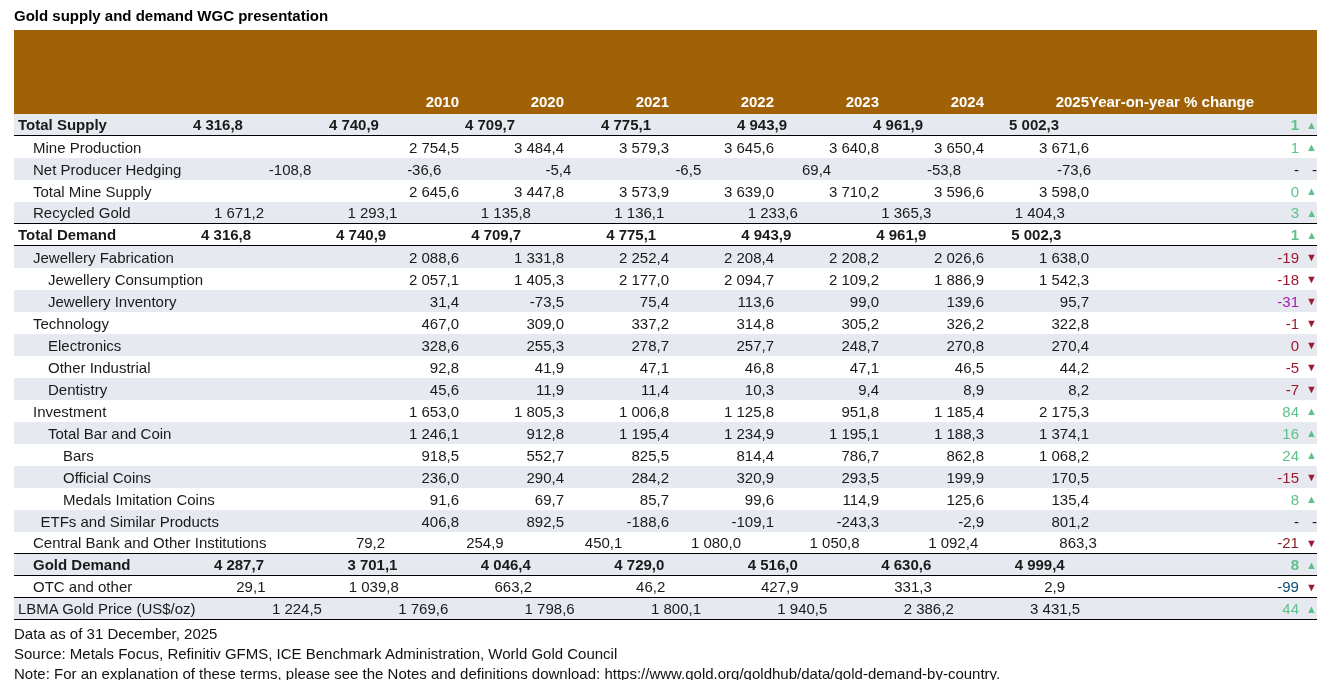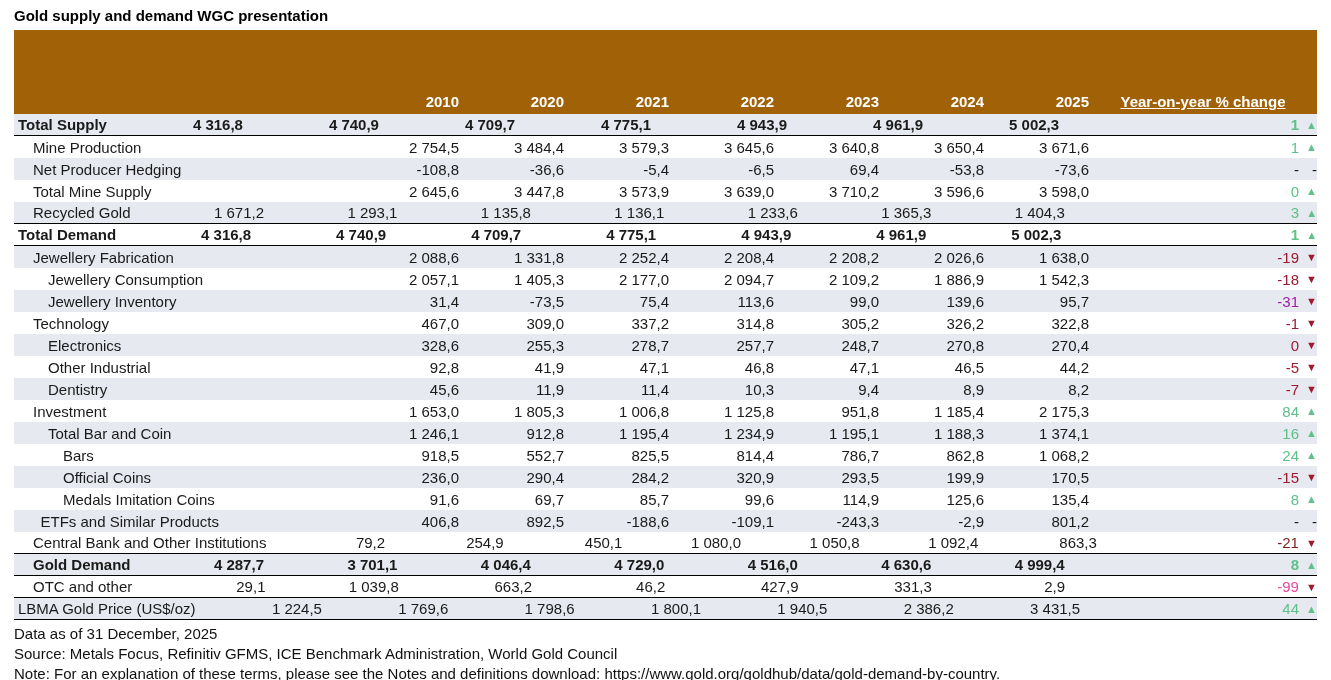--- a/index.html
+++ b/index.html
@@ -5,21 +5,21 @@
   * { margin:0; padding:0; box-sizing:border-box; }
   html,body { width:1331px; height:680px; background:#fff; overflow:hidden;
     font-family:"Liberation Sans", sans-serif; color:#1a1a1a; }
   .page { width:1331px; height:680px; }
   .title { font-size:15px; font-weight:bold; color:#000; padding:7px 0 6px 14px; }
   .tablewrap { margin:0 14px; width:1303px; }
   .band { height:84px; display:flex; align-items:flex-end; }
   .hrow { display:flex; width:100%; align-items:flex-end; padding-bottom:4px; }
   .hlabel { flex:1; }
   .ycell { width:105px; text-align:right; color:#fff; font-weight:bold; font-size:15px; }
-  .hchange { width:228px; text-align:center; color:#fff; font-weight:bold; font-size:15px;text-decoration:underline; }
+  .hchange { width:228px; text-align:left; color:#fff; font-weight:bold; font-size:15px; }
   .trow { display:flex; height:22px; align-items:center; font-size:15px; }
   .trow.bold { font-weight:bold; }
   .trow.bb { border-bottom:1.5px solid #000; height:22px;gap:32px; }
   .lcell { flex:1; white-space:nowrap; }
   .vcell { width:105px; text-align:right; }
   .ccell { width:228px; display:flex; justify-content:flex-end; align-items:center; }
   .cnum { text-align:right; }
   .ctri { width:18px; text-align:right; font-size:11px; }
   .footer { margin:4px 0 0 14px; font-size:15px; line-height:20px; color:#111; }
   .footer .note-url { text-decoration:underline; }
@@ -68,21 +68,21 @@
           <div class="vcell">3 579,3</div>
           <div class="vcell">3 645,6</div>
           <div class="vcell">3 640,8</div>
           <div class="vcell">3 650,4</div>
           <div class="vcell">3 671,6</div>
           <div class="ccell">
             <span class="cnum" style="color: rgb(94, 193, 137);">1</span>
             <span class="ctri" style="color: rgb(94, 193, 137);">▲</span>
           </div>
         </div>
-        <div class="trow" style="background: rgb(230, 233, 239);">
+        <div class="trow" style="background: rgb(230, 233, 239); gap: 48px;">
           <div class="lcell" style="padding-left: 19px;">Net Producer Hedging</div>
           <div class="vcell">-108,8</div>
           <div class="vcell">-36,6</div>
           <div class="vcell">-5,4</div>
           <div class="vcell">-6,5</div>
           <div class="vcell">69,4</div>
           <div class="vcell">-53,8</div>
           <div class="vcell">-73,6</div>
           <div class="ccell">
             <span class="cnum" style="color: rgb(26, 26, 26);">-</span>
@@ -344,21 +344,21 @@
         <div class="trow bb">
           <div class="lcell" style="padding-left: 19px;">OTC and other</div>
           <div class="vcell">29,1</div>
           <div class="vcell">1 039,8</div>
           <div class="vcell">663,2</div>
           <div class="vcell">46,2</div>
           <div class="vcell">427,9</div>
           <div class="vcell">331,3</div>
           <div class="vcell">2,9</div>
           <div class="ccell">
-            <span class="cnum" style="color: #ec4899;">-99</span>
+            <span class="cnum" style="color: #0c4a6e;">-99</span>
             <span class="ctri" style="color: rgb(155, 27, 48);">▼</span>
           </div>
         </div>
         <div class="trow bb" style="background: rgb(230, 233, 239);">
           <div class="lcell" style="padding-left: 4px;">LBMA Gold Price (US$/oz)</div>
           <div class="vcell">1 224,5</div>
           <div class="vcell">1 769,6</div>
           <div class="vcell">1 798,6</div>
           <div class="vcell">1 800,1</div>
           <div class="vcell">1 940,5</div>

